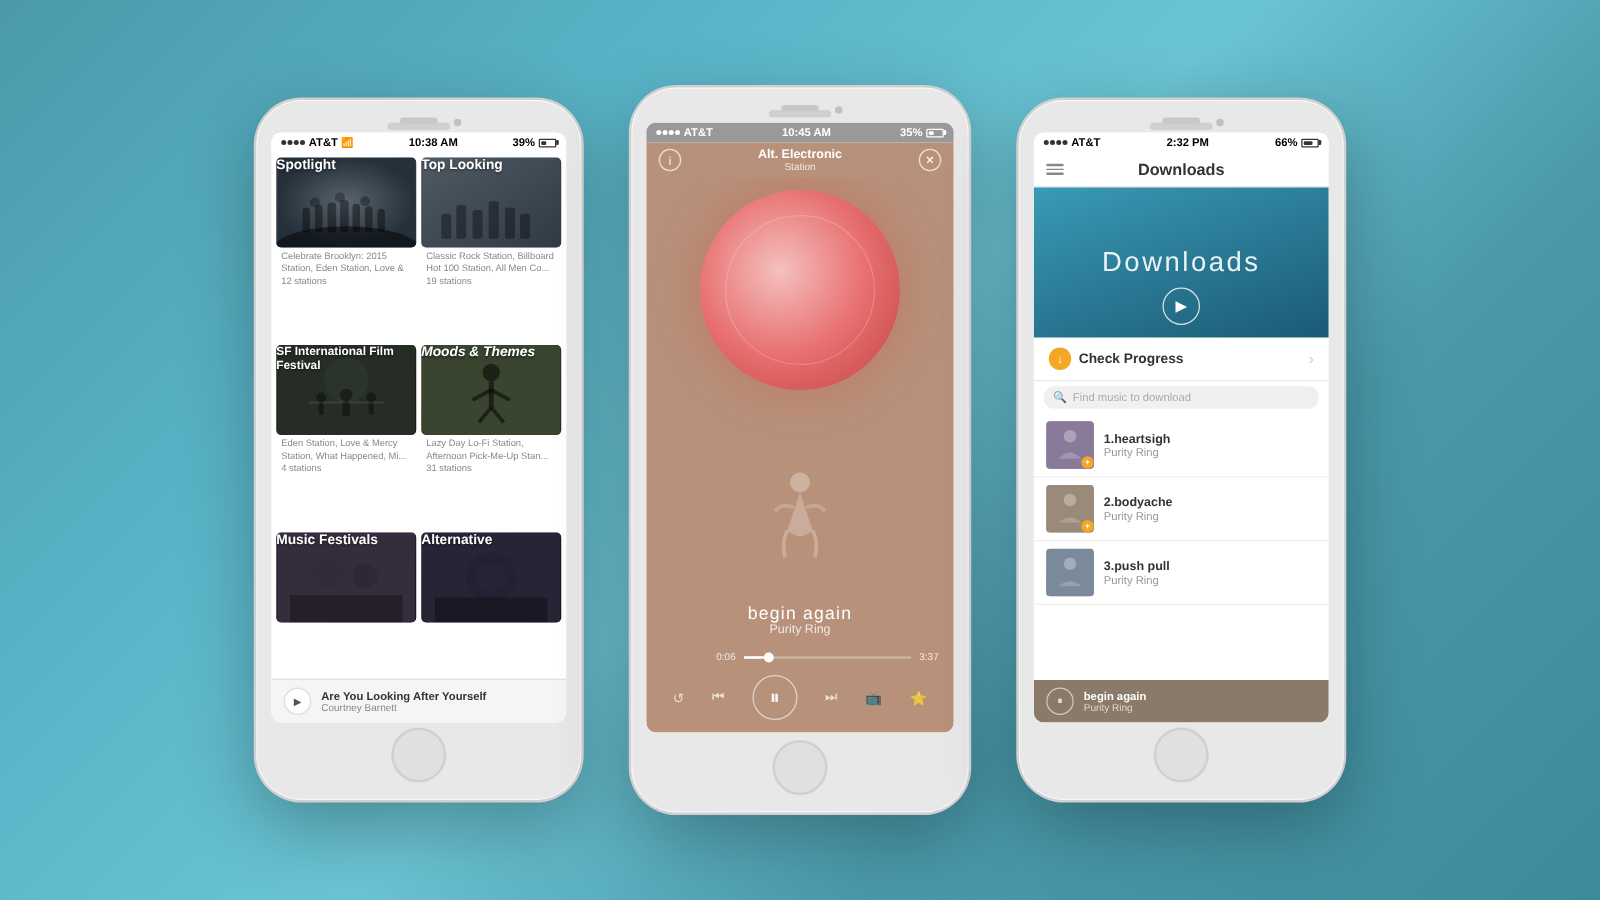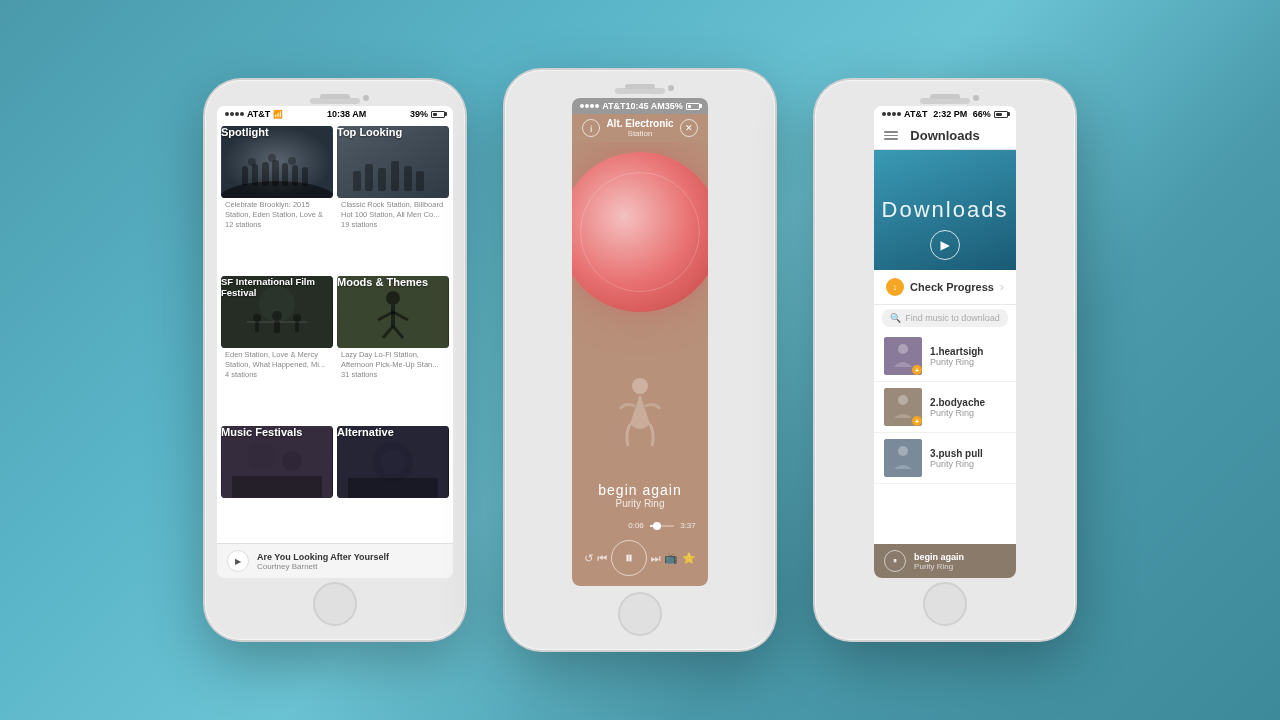--- a/index.html
+++ b/index.html
@@ -19,21 +19,20 @@
     .phone {
       width: 260px;
       height: 560px;
       background: #e8e8e8;
       border-radius: 36px;
       padding: 12px;
       box-shadow: 0 0 0 2px #d0d0d0, 0 20px 60px rgba(0,0,0,0.3), inset 0 0 0 1px #f5f5f5;
       position: relative;
       display: flex;
       flex-direction: column;
-      align-items: center;
     }
     .phone::before {
       content: '';
       position: absolute;
       top: 18px;
       left: 50%;
       transform: translateX(-50%);
       width: 50px;
       height: 6px;
       background: #d0d0d0;
@@ -150,21 +149,21 @@
       color: #fff;
       font-size: 11px;
       font-weight: 600;
       text-shadow: 0 1px 2px rgba(0,0,0,0.5);
       z-index: 1;
       position: relative;
     }
     .card-spotlight { background: linear-gradient(135deg, #5a6a7a, #3a4a5a); }
     .card-top-stations { background: linear-gradient(135deg, #6a7a8a, #4a5a6a); }
     .card-sf-film { background: linear-gradient(135deg, #4a5a4a, #2a3a2a); }
-    .card-moods { background: linear-gradient(135deg, #5a6a4a, #3a4a2a); }
+    .card-moods { background: linear-gradient(135deg, #5a6a4a, #3a4a2a); font-style: italic; }
     .card-music-festivals { background: linear-gradient(135deg, #5a4a6a, #3a2a4a); }
     .card-alternative { background: linear-gradient(135deg, #4a4a6a, #2a2a4a); }
 
     
     .card-img {
       position: absolute;
       top: 0; left: 0; right: 0; bottom: 0;
       display: flex;
       align-items: center;
       justify-content: center;

